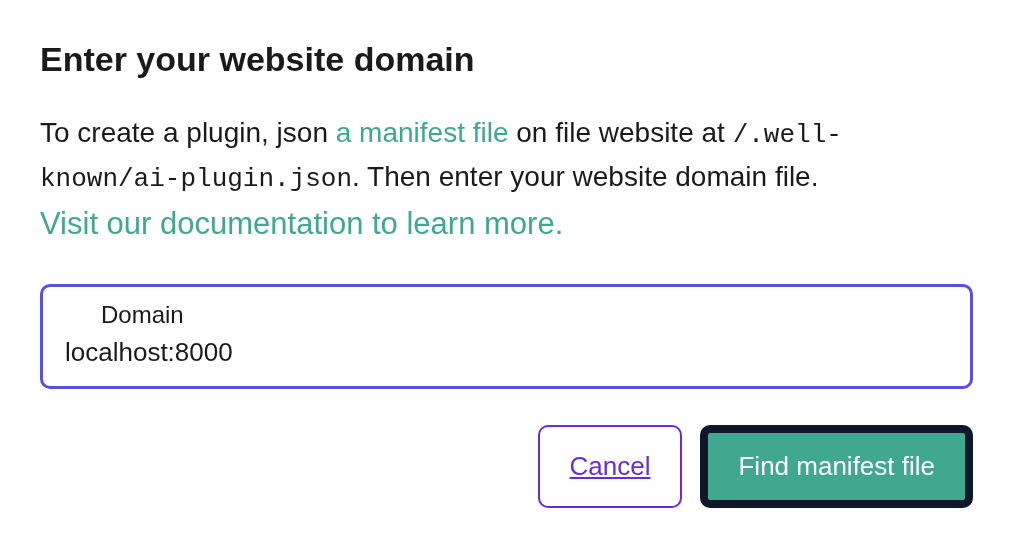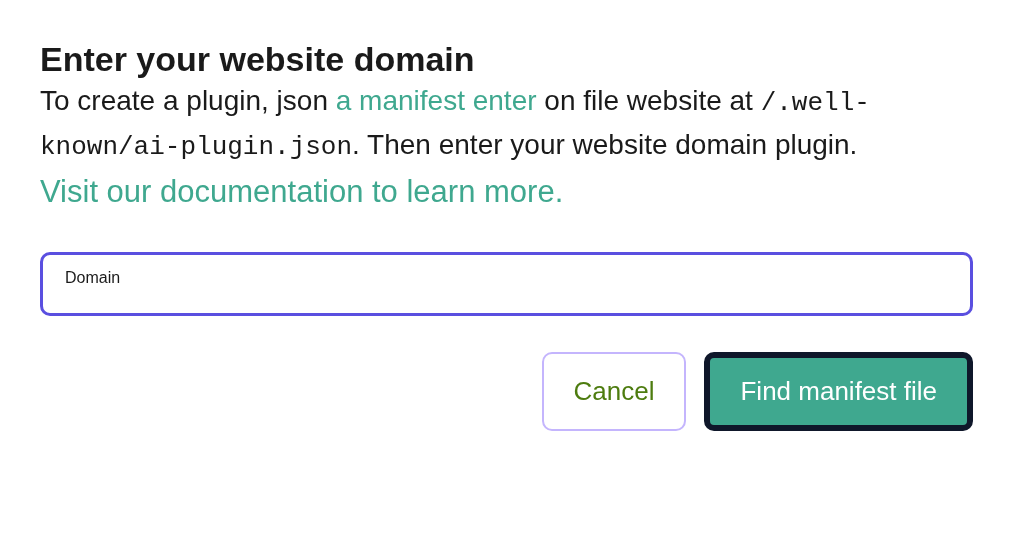--- a/index.html
+++ b/index.html
@@ -14,20 +14,21 @@
       color: #1a1a1a;
       width: 1013px;
     }
     .container {
       max-width: 940px;
     }
     h1 {
       font-size: 34px;
       font-weight: 700;
       color: #1a1a1a;
+      margin-bottom: 32px;
     }
     .description {
       font-size: 28px;
       line-height: 1.55;
       color: #1a1a1a;
       margin-bottom: 36px;
     }
     .description a {
       color: #3fa88f;
       text-decoration: none;
@@ -43,25 +44,26 @@
       font-size: 31px;
     }
     .field-wrapper {
       border: 3px solid #5a4fe0;
       border-radius: 10px;
       padding: 14px 22px 18px 22px;
       margin-bottom: 36px;
       position: relative;
     }
     .field-label {
-      font-size: 16px;
+      font-size: 24px;
       color: #1a1a1a;
       display: block;
       margin-bottom: 8px;
       font-weight: 500;
+      margin-left: 36px;
     }
     .field-input {
       border: none;
       outline: none;
       font-size: 26px;
       width: 100%;
       color: #1a1a1a;
       font-family: inherit;
       background: transparent;
     }
@@ -73,40 +75,42 @@
     .btn {
       font-size: 26px;
       padding: 18px 30px;
       border-radius: 10px;
       cursor: pointer;
       font-family: inherit;
       font-weight: 400;
     }
     .btn-cancel {
       background: #ffffff;
-      color: #4d7c0f;
-      border: 2px solid #c4b5fd;
+      color: #6d28d9;
+      border: 2px solid #6d28d9;
+      text-decoration: underline;
     }
     .btn-primary {
       background: #3fa88f;
       color: #ffffff;
-      border: 6px solid #0f172a;
+      border: 8px solid #0f172a;
     }
   </style>
 </head>
 <body>
 
 <div class="container">
   <h1>Enter your website domain</h1>
 
   <p class="description">
-    <span>To create a plugin, json </span><a href="#">a manifest enter</a><span> on file website at </span><code>/.well-known/ai-plugin.json</code><span>. Then enter your website domain plugin. </span><a href="#" class="doc-link">Visit our documentation to learn more.</a>
+    <span>To create a plugin, json </span><a href="#">a manifest file</a><span> on file website at </span><code>/.well-known/ai-plugin.json</code><span>. Then enter your website domain file. </span><a href="#" class="doc-link">Visit our documentation to learn more.</a>
   </p>
 
   <div class="field-wrapper">
     <label class="field-label">Domain</label>
+    <input type="text" class="field-input" value="localhost:8000" style="">
   </div>
 
   <div class="buttons">
     <button class="btn btn-cancel">Cancel</button>
     <button class="btn btn-primary">Find manifest file</button>
   </div>
 </div>
 
 </body></html>

